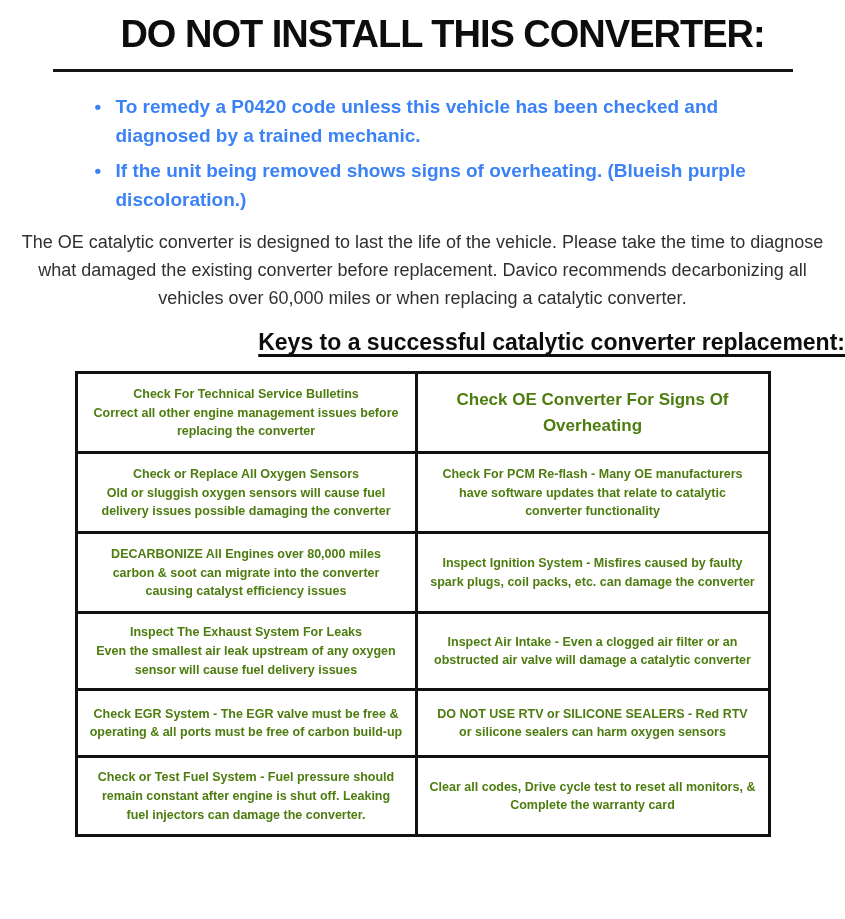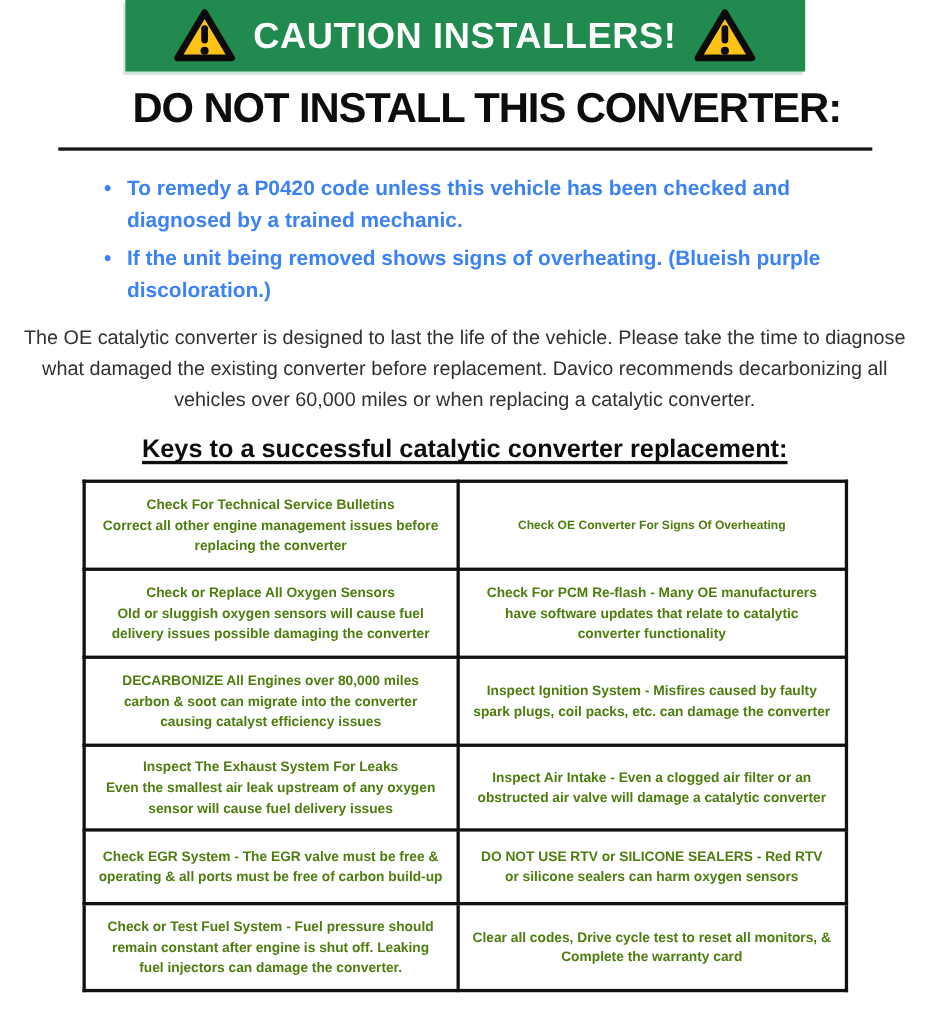--- a/index.html
+++ b/index.html
@@ -84,21 +84,21 @@
     font-size: 18px;
     font-weight: 400;
     line-height: 1.55;
     color: #303030;
     white-space: pre-line;
   }
 
   
   .keys-heading {
     margin: 17px 0 15px;
-    text-align: center;
+    text-align: right;
     font-size: 23px;
     font-weight: 800;
     color: #0d0d0d;
     text-decoration: underline;
     text-decoration-thickness: 2.5px;
     text-underline-offset: 4px;
   }
 
   
   .keys-table {
@@ -119,44 +119,27 @@
     color: #4d7c0f;
   }
   .col-left  { width: 340px; }
   .col-right { width: 353px; }
   .row-1 td { height: 80px; }
   .row-2 td { height: 80px; }
   .row-3 td { height: 80px; }
   .row-4 td { height: 77px; }
   .row-5 td { height: 67px; }
   .row-6 td { height: 79px; }
-  td.cell-big { font-size: 11px; }
+  td.cell-big { font-size: 17px; }
 </style>
 </head>
 <body>
 
 <div class="page">
 
-  <header class="banner">
-    <span class="tri">
-      <svg width="56" height="49" viewBox="0 0 64 56" aria-hidden="true">
-        <path d="M32 4 L60 51 L4 51 Z" fill="#ffc316" stroke="#0a0a0a" stroke-width="7" stroke-linejoin="round"></path>
-        <rect x="28.5" y="17" width="7" height="19" rx="3.5" fill="#0a0a0a"></rect>
-        <circle cx="32" cy="43.5" r="4.2" fill="#0a0a0a"></circle>
-      </svg>
-    </span>
-    <h1 class="banner-title">CAUTION INSTALLERS!</h1>
-    <span class="tri">
-      <svg width="56" height="49" viewBox="0 0 64 56" aria-hidden="true">
-        <path d="M32 4 L60 51 L4 51 Z" fill="#ffc316" stroke="#0a0a0a" stroke-width="7" stroke-linejoin="round"></path>
-        <rect x="28.5" y="17" width="7" height="19" rx="3.5" fill="#0a0a0a"></rect>
-        <circle cx="32" cy="43.5" r="4.2" fill="#0a0a0a"></circle>
-      </svg>
-    </span>
-  </header>
 
   <h2 class="main-heading">DO NOT INSTALL THIS CONVERTER:</h2>
 
   <div class="divider"></div>
 
   <ul class="bullets">
     <li><span class="li-text">To remedy a P0420 code unless this vehicle has been checked and
 diagnosed by a trained mechanic.</span></li>
     <li><span class="li-text">If the unit being removed shows signs of overheating. (Blueish purple
 discoloration.)</span></li>

